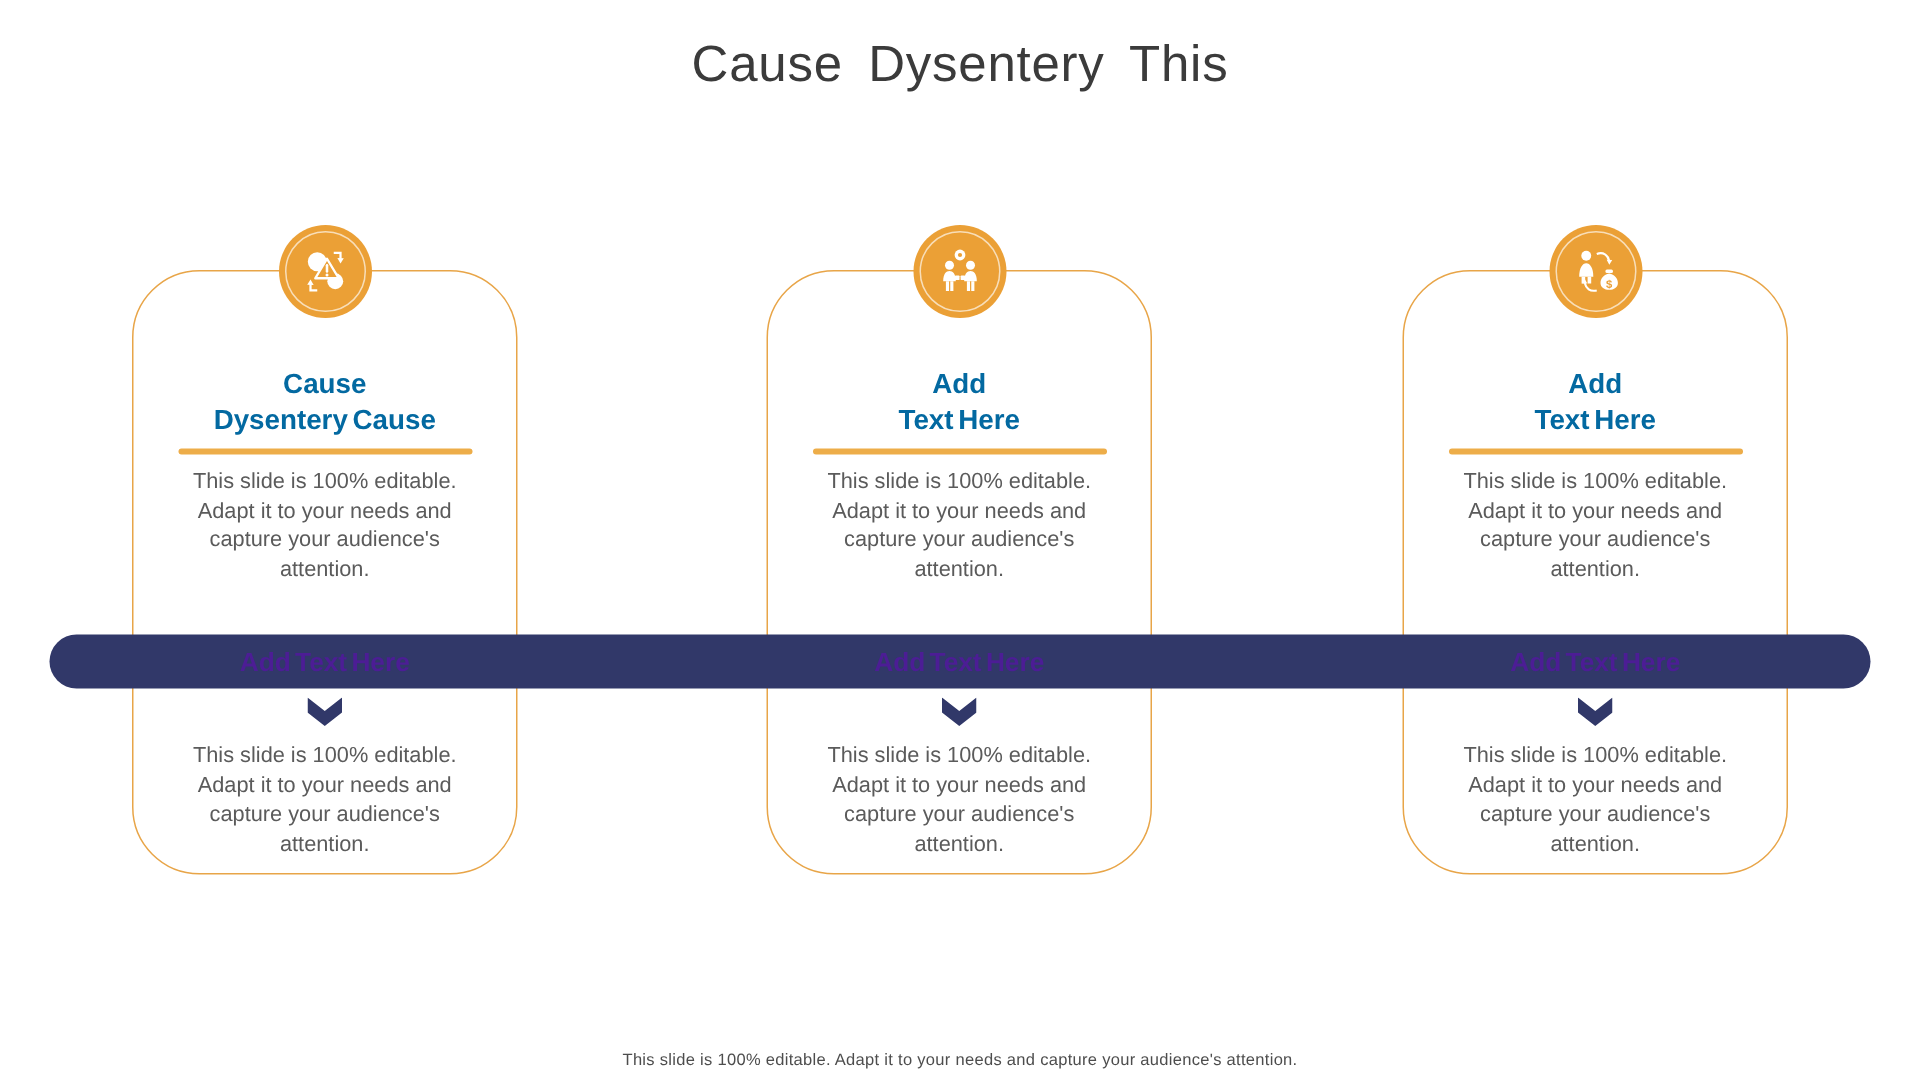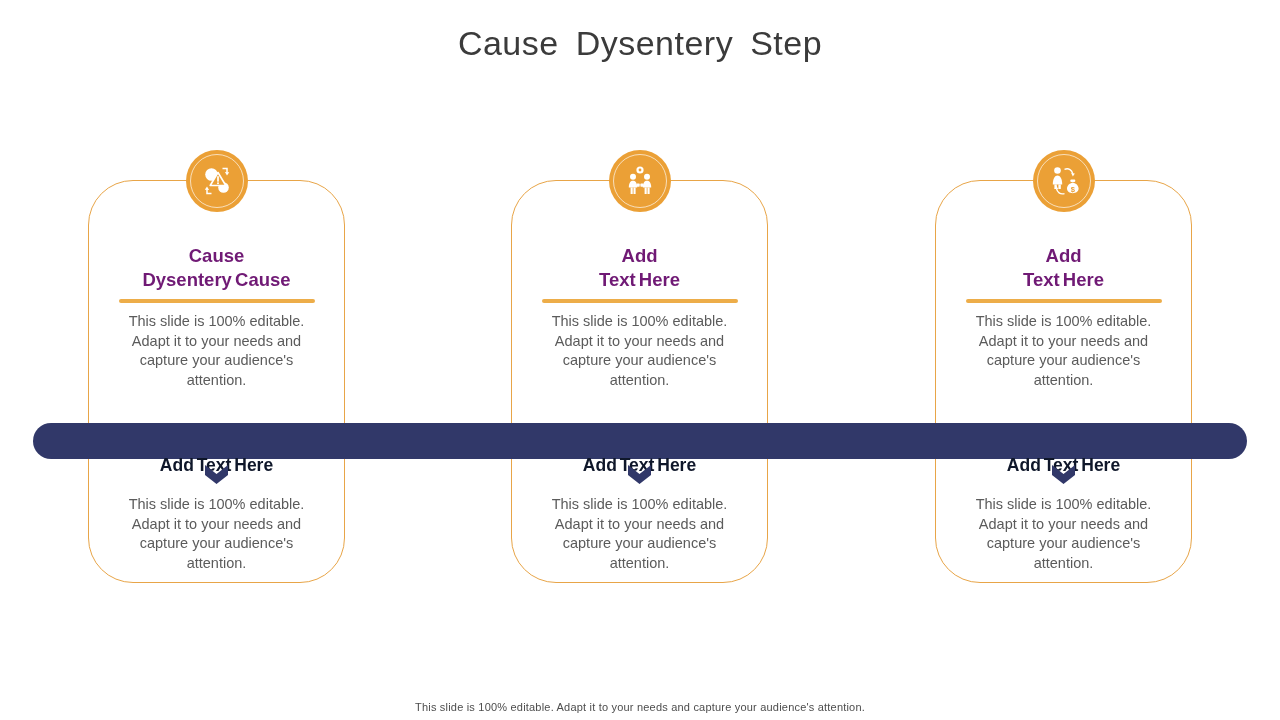--- a/index.html
+++ b/index.html
@@ -24,60 +24,60 @@
     position:absolute; top:-31px; left:50%; transform:translateX(-50%);
     width:62px; height:62px; border-radius:50%; background:#EBA036;
     display:flex; align-items:center; justify-content:center; z-index:2;
   }
   .icon-circle::after {
     content:""; position:absolute; inset:4px; border-radius:50%;
     border:1.5px solid rgba(255,255,255,0.65);
   }
   .card-heading {
     position:absolute; top:63px; left:0; width:100%; text-align:center;
-    font-size:18.5px; font-weight:bold; color:#701a75; line-height:24px;
+    font-size:18.5px; font-weight:bold; color:#0369a1; line-height:24px;
     word-spacing:-2px;
   }
   .heading-underline {
     position:absolute; top:118px; left:50%; transform:translateX(-50%);
     width:196px; height:4px; background:#EDAD49; border-radius:2px;
   }
   .body-text {
     position:absolute; left:0; width:100%; padding:0 37px; text-align:center;
     font-size:14.5px; color:#5b5b5b; line-height:19.5px;
   }
   .body-top { top:131px; }
   .body-bottom { top:314px; }
   .band {
     position:absolute; left:33px; top:423px; width:1214px; height:36px;
     background:#313869; border-radius:18px; z-index:5;
   }
   .band-label {
     position:absolute; top:423px; width:257px; height:36px; line-height:36px;
-    text-align:center; color:#0f172a; font-size:17.5px; font-weight:bold;
-    word-spacing:-2px; z-index:6;margin-top:24px;
+    text-align:center; color:#4c1d95; font-size:17.5px; font-weight:bold;
+    word-spacing:-2px; z-index:6;
   }
   .band-label-1 { left:88px; }
   .band-label-2 { left:511px; }
   .band-label-3 { left:935px; }
   .chevron { position:absolute; top:465px; z-index:6; }
   .chevron-1 { left:205px; }
   .chevron-2 { left:628px; }
   .chevron-3 { left:1052px; }
   .slide-footer {
     position:absolute; bottom:7px; left:0; width:100%; text-align:center;
     font-size:11px; color:#4d4d4d; letter-spacing:0.2px;
   }
 </style>
 </head>
 <body>
 
 <div class="slide">
 
-  <h1 class="slide-title">Cause Dysentery Step</h1>
+  <h1 class="slide-title">Cause Dysentery This</h1>
 
   <div class="card card-1">
     <div class="icon-circle">
       <svg width="36" height="36" viewBox="0 0 36 36">
         <circle cx="12.5" cy="11.5" r="6.3" fill="#fff"></circle>
         <circle cx="24.5" cy="24.5" r="5.3" fill="#fff"></circle>
         <polygon points="19,9.5 26.8,22.5 11.2,22.5" fill="#EBA036" stroke="#fff" stroke-width="1.6" stroke-linejoin="round"></polygon>
         <line x1="19" y1="13.8" x2="19" y2="18" stroke="#fff" stroke-width="1.7" stroke-linecap="round"></line>
         <circle cx="19" cy="20.3" r="1" fill="#fff"></circle>
         <path d="M23.5,5.5 h4.5 v4" fill="none" stroke="#fff" stroke-width="1.5"></path>

